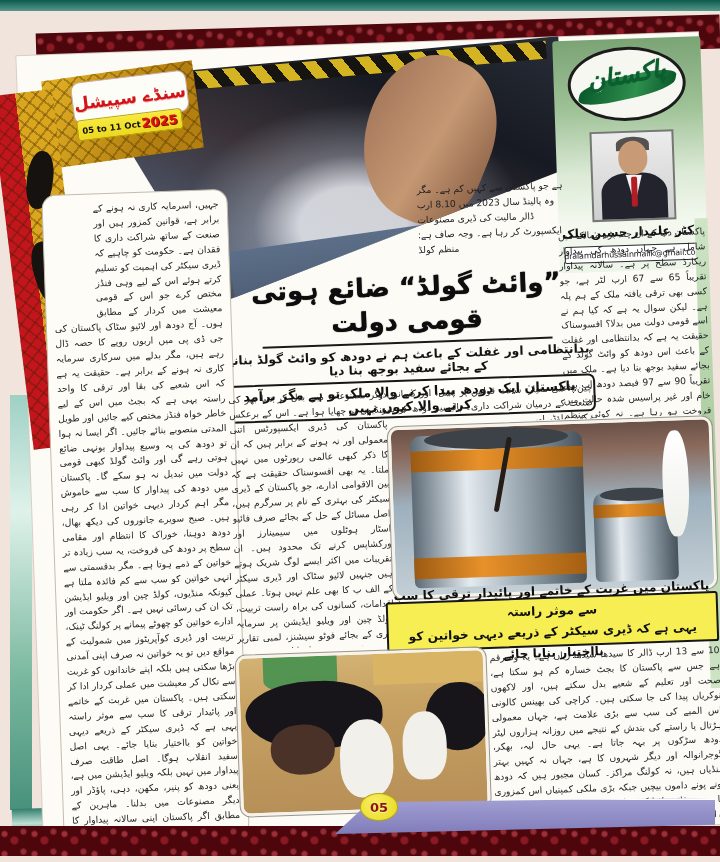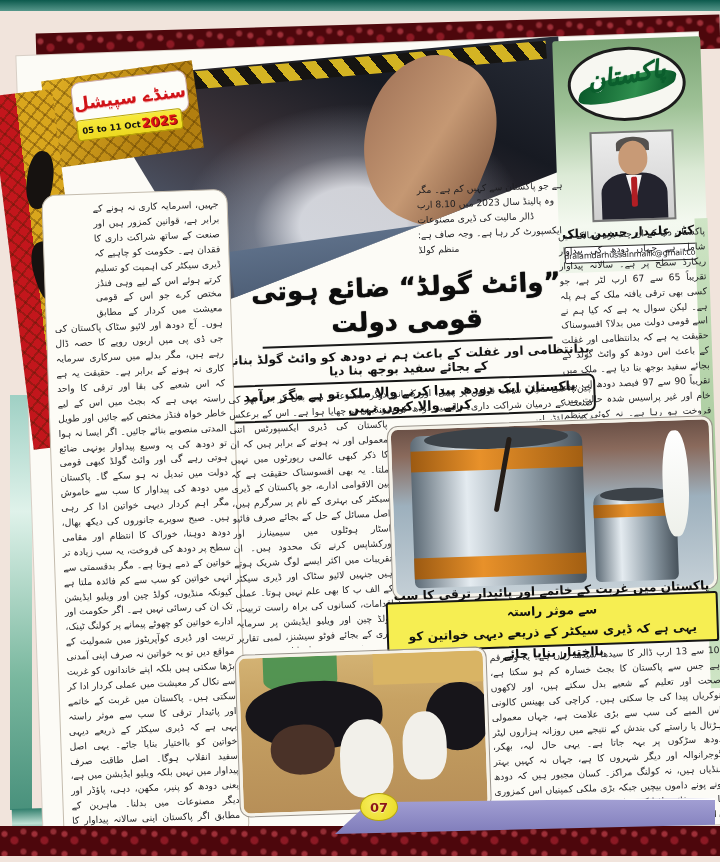--- a/index.html
+++ b/index.html
@@ -257,15 +257,15 @@
       <div class="buf buf2"></div>
       <div class="calf"></div>
       <div class="man man1"></div>
       <div class="man man2"></div>
     </div>
 
   </div>
 
   <div class="strip-red-bottom berry"></div>
   <div class="purple-band"></div>
-  <div class="page-num">07</div>
+  <div class="page-num">05</div>
 
 </div>
 
 </body></html>

